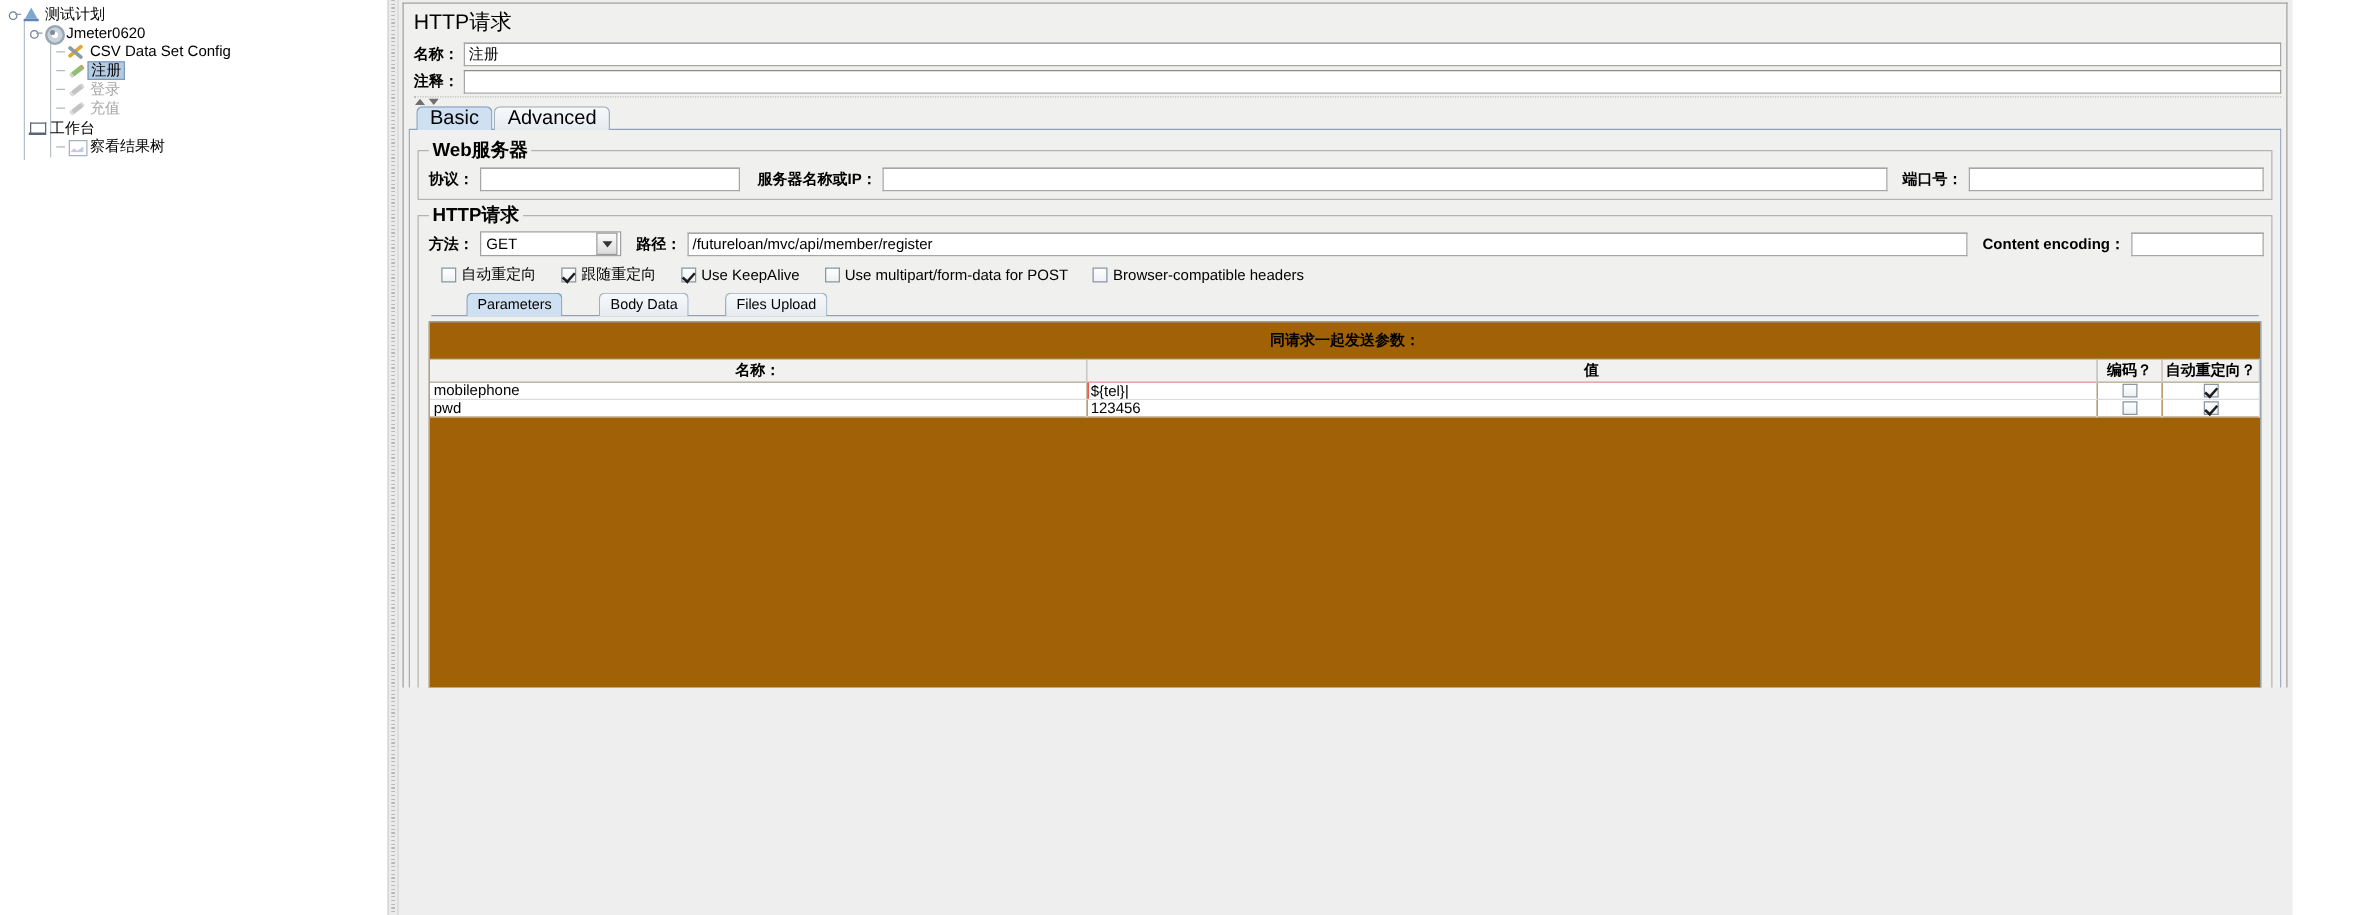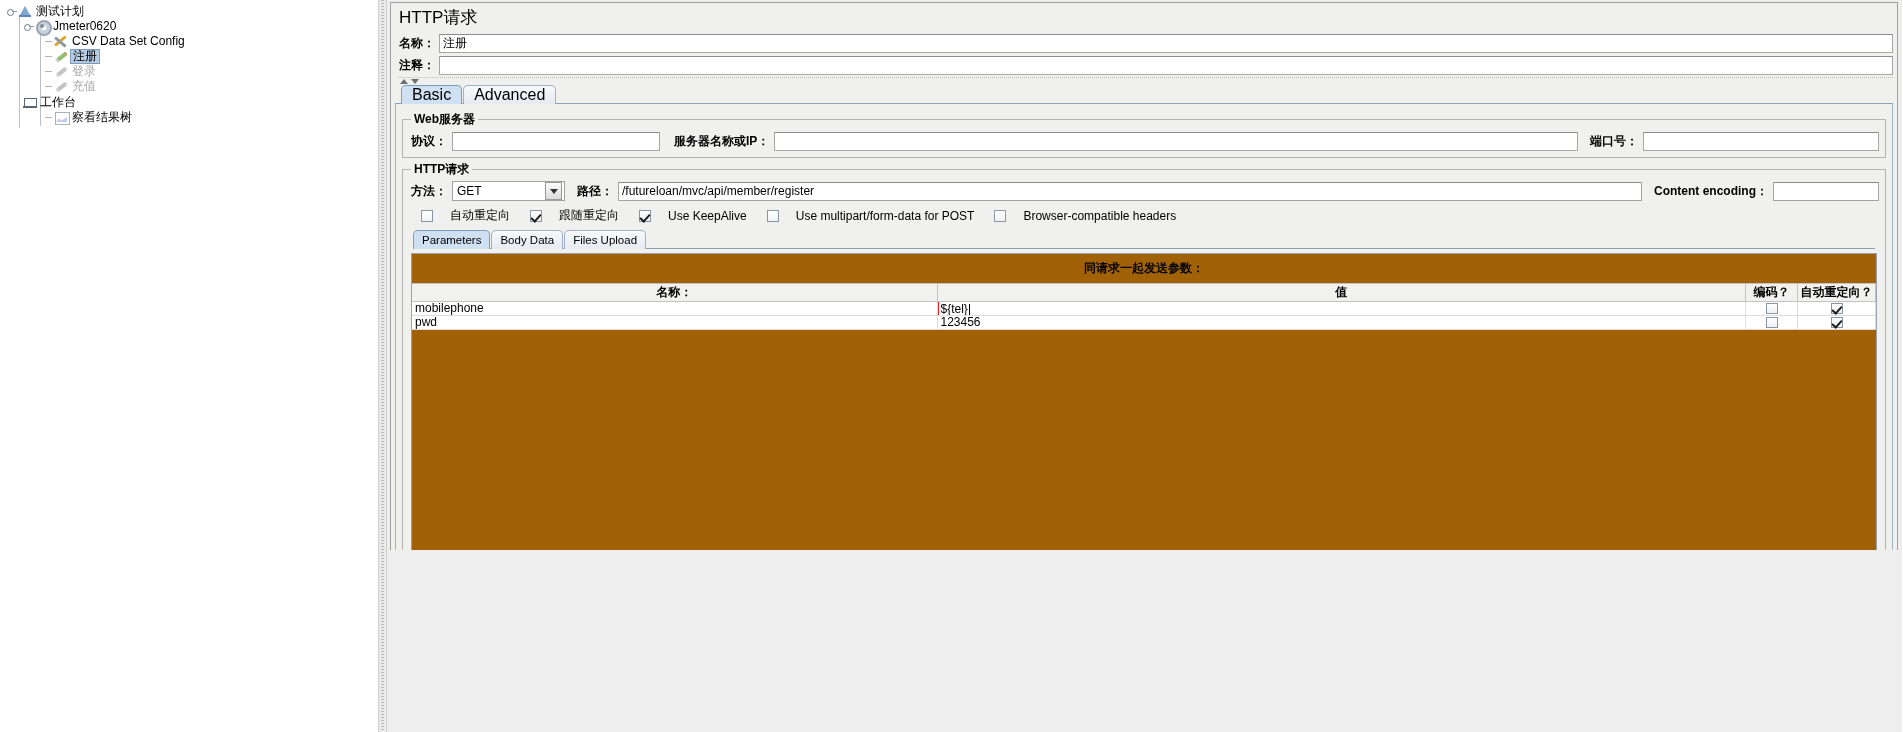--- a/index.html
+++ b/index.html
@@ -10,21 +10,21 @@
     font-family: "Liberation Sans", "DejaVu Sans", sans-serif;
     font-size: 12px;
     color: #000000;
     overflow: hidden;
   }
   .app { position: relative; width: 1903px; height: 732px; display: flex; }
 
   
   .tree-panel {
     position: relative;
-    width: 378px; height: 732px;
+    width: 310px; height: 732px;
     background: #ffffff;
     overflow: hidden;
   }
   .tree-root { padding-top: 4px; }
   .tree-node {
     position: relative;
     height: 15px;
     line-height: 15px;
     white-space: nowrap;
     font-size: 12px;
@@ -216,40 +216,40 @@
     margin-right: 1px;
     position: relative;
     z-index: 1;
     line-height: 14px;
   }
   .tab.active {
     background: #cfe0f2;
     border-color: #7d9cbc;
     z-index: 2;
   }
-  .tab-sm { font-size: 11.5px; padding: 2px 8px; }
+  .tab-sm { font-size: 11.5px; padding: 2px 8px; margin-left: 28px; }
 
   .tabpane {
     margin: 0 4px;
     border: 1px solid #9fb0c2;
     border-top: none;
     background: #f0f0ef;
     padding: 4px 5px 0 5px;
     height: 638px;
     position: relative;
   }
 
   
   fieldset.grp {
     border: 1px solid #b4b4b4;
     margin: 3px 1px 2px 1px;
     padding: 2px 6px 5px 6px;
   }
   fieldset.grp > legend {
-    font-size: 12px;
+    font-size: 15px;
     font-weight: bold;
     padding: 0 3px;
     margin-left: 2px;
   }
   .grp-row { display: flex; align-items: center; gap: 0; height: 22px; }
   .grp-row .form-label { padding: 0 5px 0 2px; }
 
   select.combo, .combo {
     height: 20px;
     width: 113px;
@@ -276,21 +276,21 @@
     border-left: 4px solid transparent; border-right: 4px solid transparent;
     border-top: 5px solid #333;
   }
 
   .chk-row {
     display: flex; align-items: center;
     padding: 5px 0 4px 12px;
     gap: 20px;
     font-size: 12px;
   }
-  .chk { display: inline-flex; align-items: center; gap: 17px; white-space: nowrap; }
+  .chk { display: inline-flex; align-items: center; gap: 4px; white-space: nowrap; }
   .box {
     width: 12px; height: 12px;
     border: 1px solid #8a96a3;
     background: linear-gradient(to bottom,#ffffff,#eef1f4);
     display: inline-block; position: relative;
     flex: 0 0 12px;
   }
   .box.checked::after {
     content: "";
     position: absolute; left: 2px; top: 1px;

